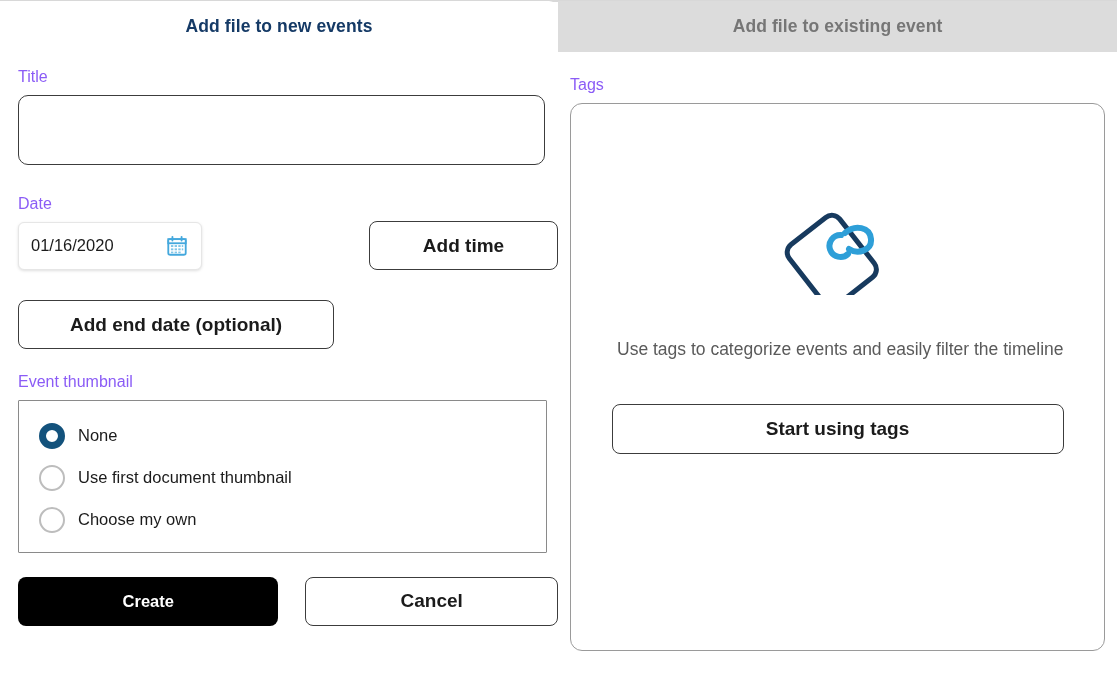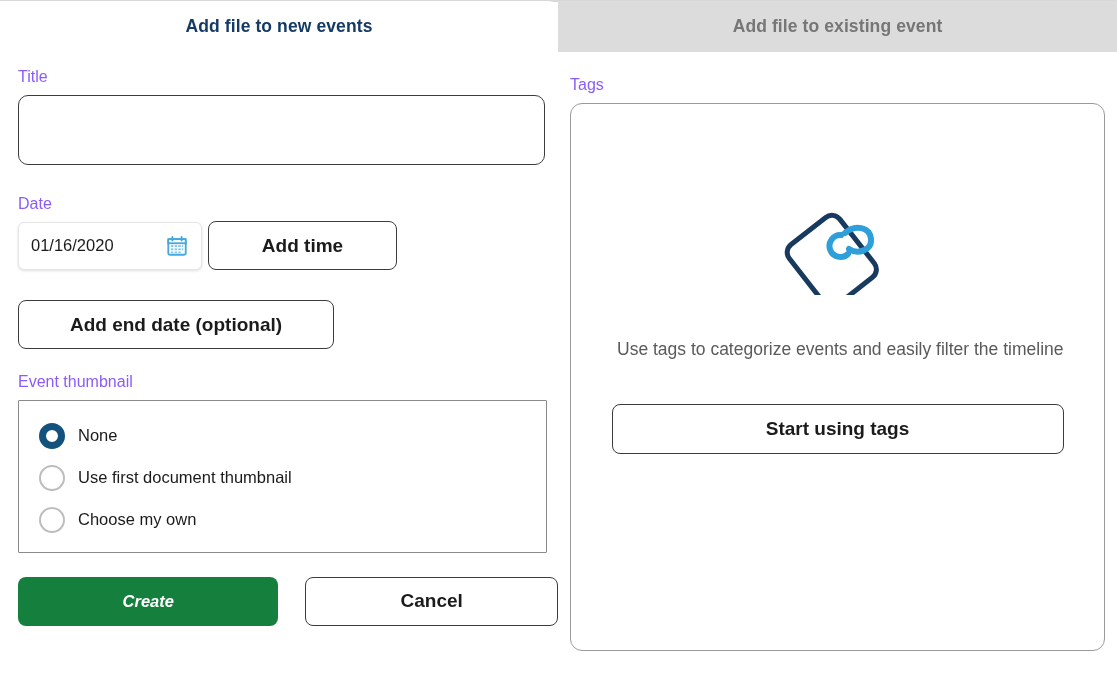--- a/index.html
+++ b/index.html
@@ -102,20 +102,21 @@
     outline: none;
   }
 
   .block-gap { height: 30px; }
 
   
   .date-row {
     display: flex;
     align-items: center;
     gap: 6px;
+    justify-content: space-between;
   }
   .date-field {
     position: relative;
     width: 184px;
     height: 48px;
     border: 1px solid #e6e6e6;
     border-radius: 6px;
     background: #ffffff;
     box-shadow: 0 1px 3px rgba(0,0,0,0.13);
     display: flex;
@@ -187,30 +188,29 @@
   .footer-row {
     display: flex;
     align-items: center;
     gap: 27px;
     margin-top: 24px;
   }
   .btn-create {
     width: 261px; height: 49px;
     border: none;
     border-radius: 8px;
-    background: #15803d;
+    background: #000000;
     color: #ffffff;
     font-family: "Liberation Sans", "DejaVu Sans", sans-serif;
     font-size: 16.5px;
     font-weight: bold;
     display: flex;
     align-items: center;
     justify-content: center;
     cursor: pointer;
-    font-style: italic;
   }
   .btn-cancel { width: 253px; height: 49px; }
 
   
   .tags-panel {
     width: 535px;
     height: 548px;
     border: 1px solid #9a9a9a;
     border-radius: 12px;
     background: #ffffff;

